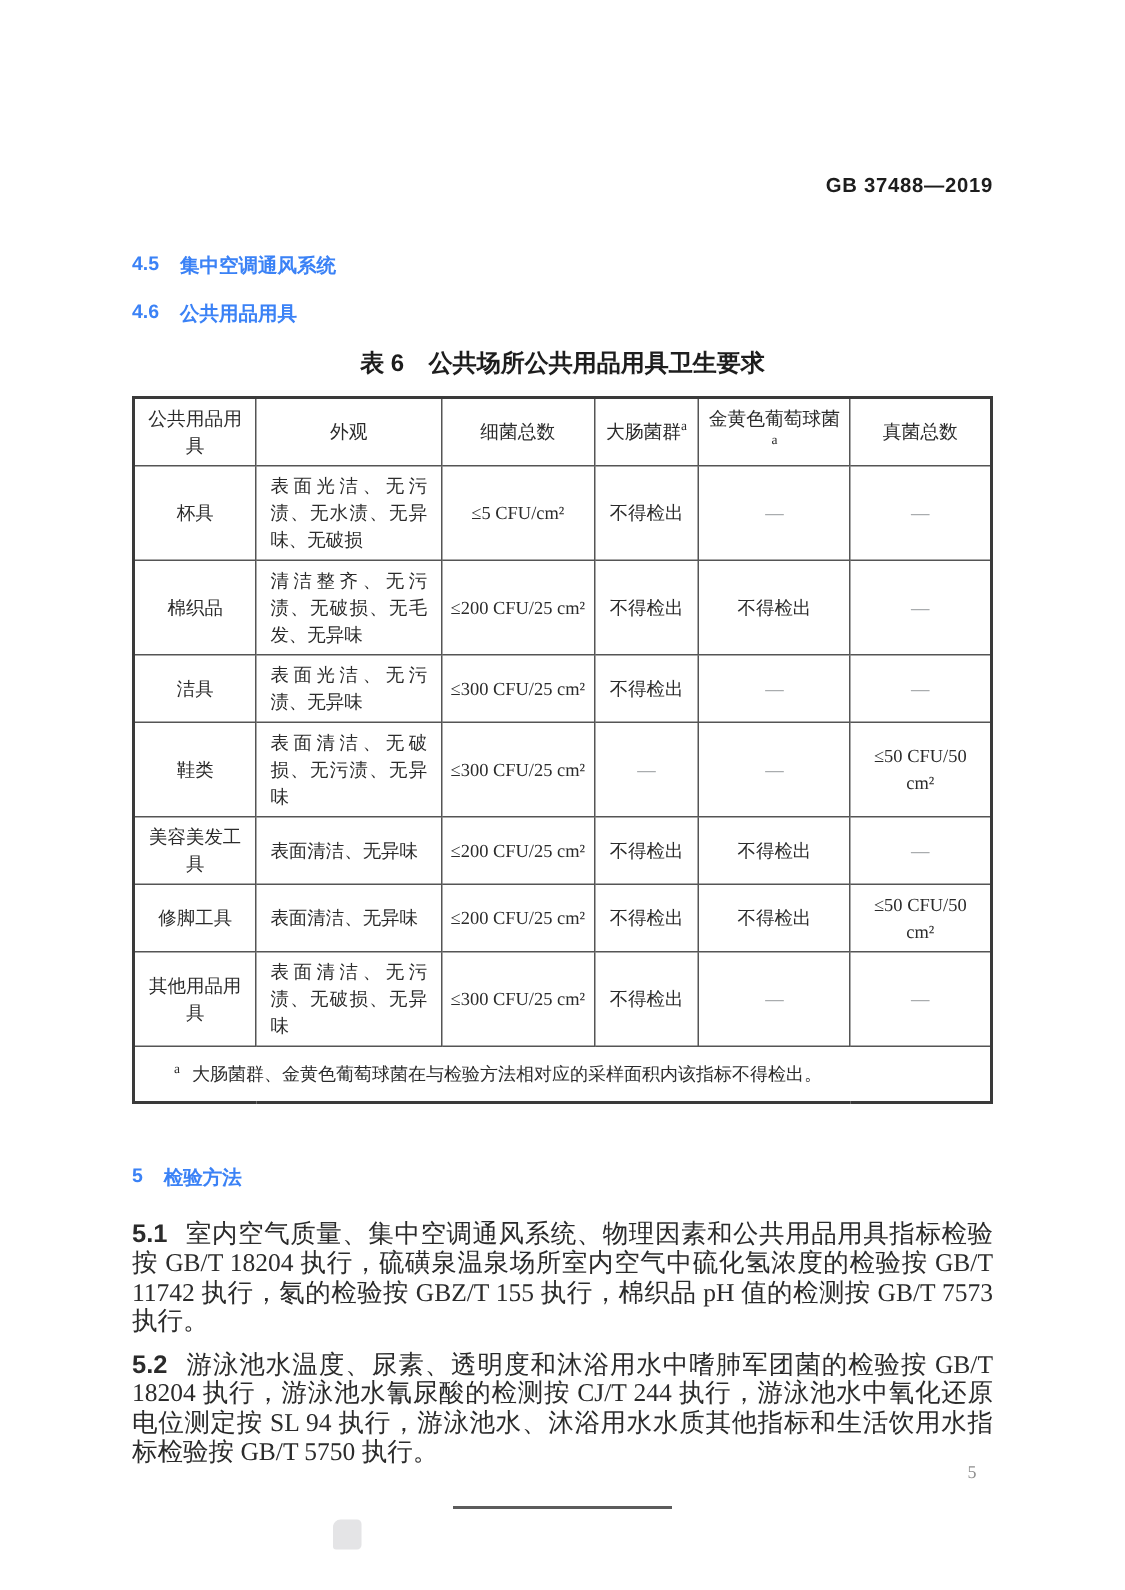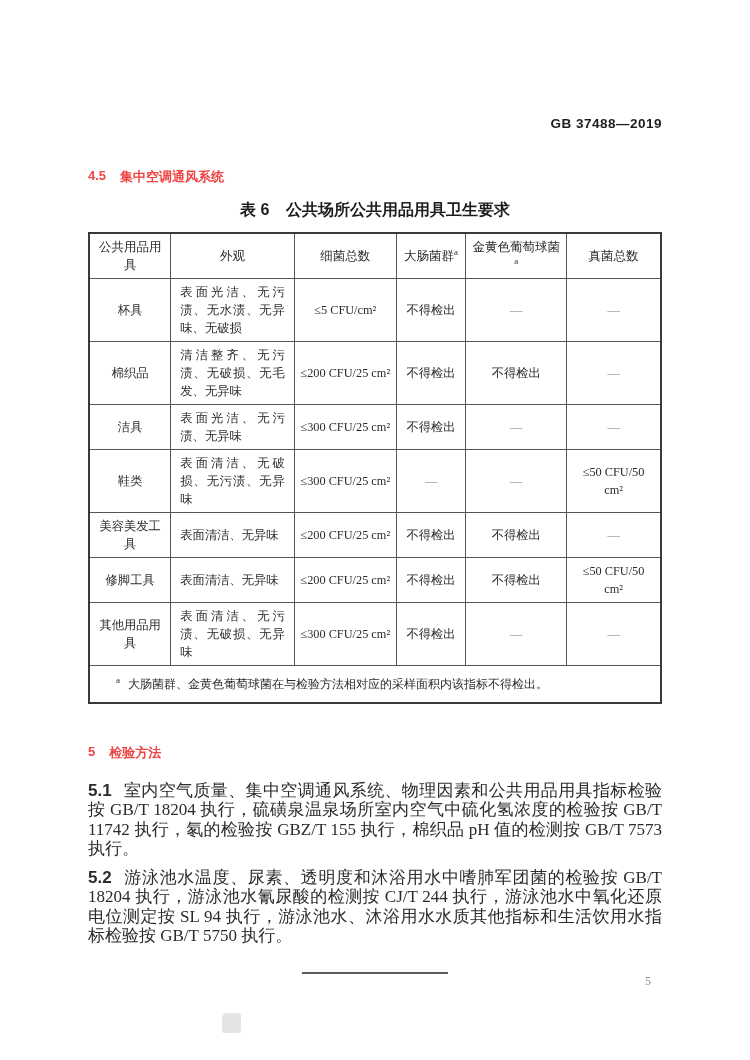--- a/index.html
+++ b/index.html
@@ -25,21 +25,21 @@
     font-size: 13.5px;
     letter-spacing: 0.5px;
     color: #1d1d1d;
     padding-right: 0px;
   }
   
   .h3 {
     font-family: "Liberation Sans", "DejaVu Sans", sans-serif;
     font-weight: bold;
     font-size: 13px;
-    color: #ef4444;
+    color: #3b82f6;
     display: flex;
   }
   .h3 .num { margin-right: 14px; }
   .para {
     font-size: 13px;
     line-height: 19px;
     text-indent: 2em;
     text-align: justify;
     color: #2b2b2b;
   }
@@ -147,20 +147,24 @@
 
 <div class="page">
 
   <div class="doc-code">GB 37488—2019</div>
 
   <div class="h3 mt-head1">
     <span class="num">4.5</span>
     <span>集中空调通风系统</span>
   </div>
 
+  <div class="h3 mt-head2">
+    <span class="num">4.6</span>
+    <span>公共用品用具</span>
+  </div>
 
   <div class="tbl-caption">
     <span class="cap-label">表 6</span>
     <span>公共场所公共用品用具卫生要求</span>
   </div>
 
   <table>
     <colgroup>
       <col class="c1">
         <col class="c2">

